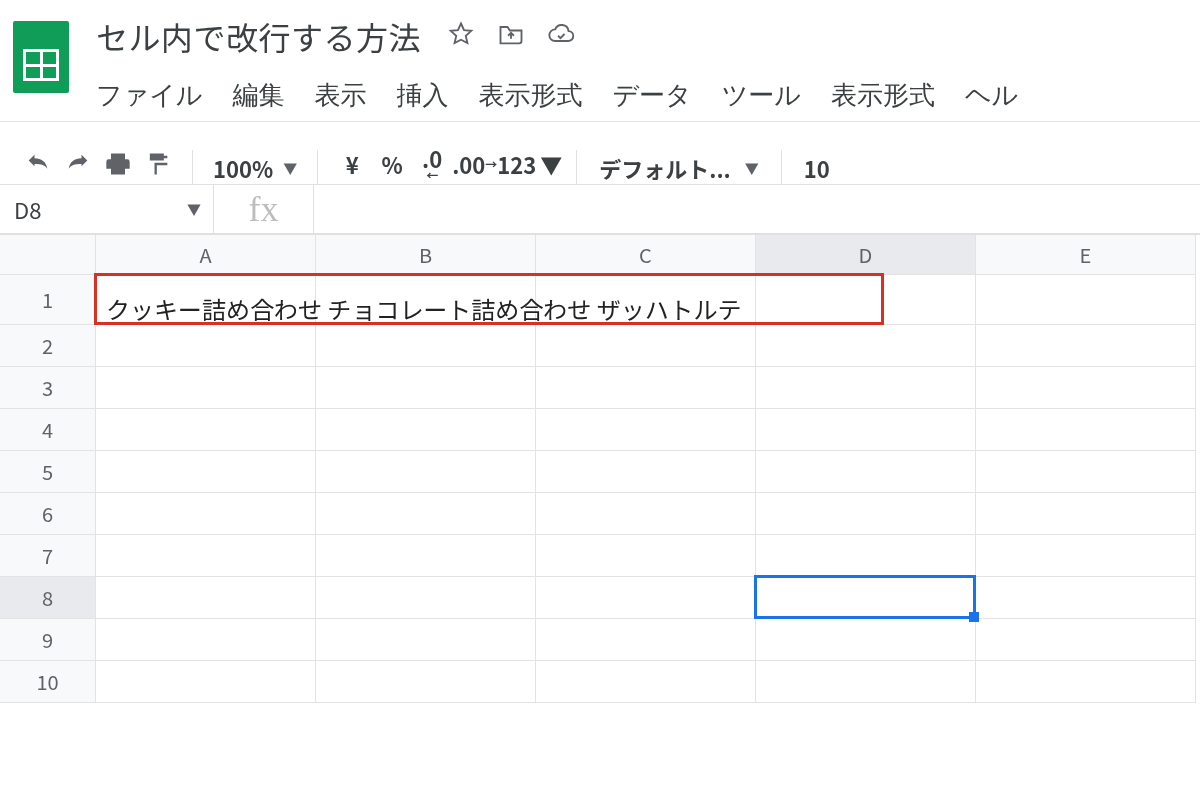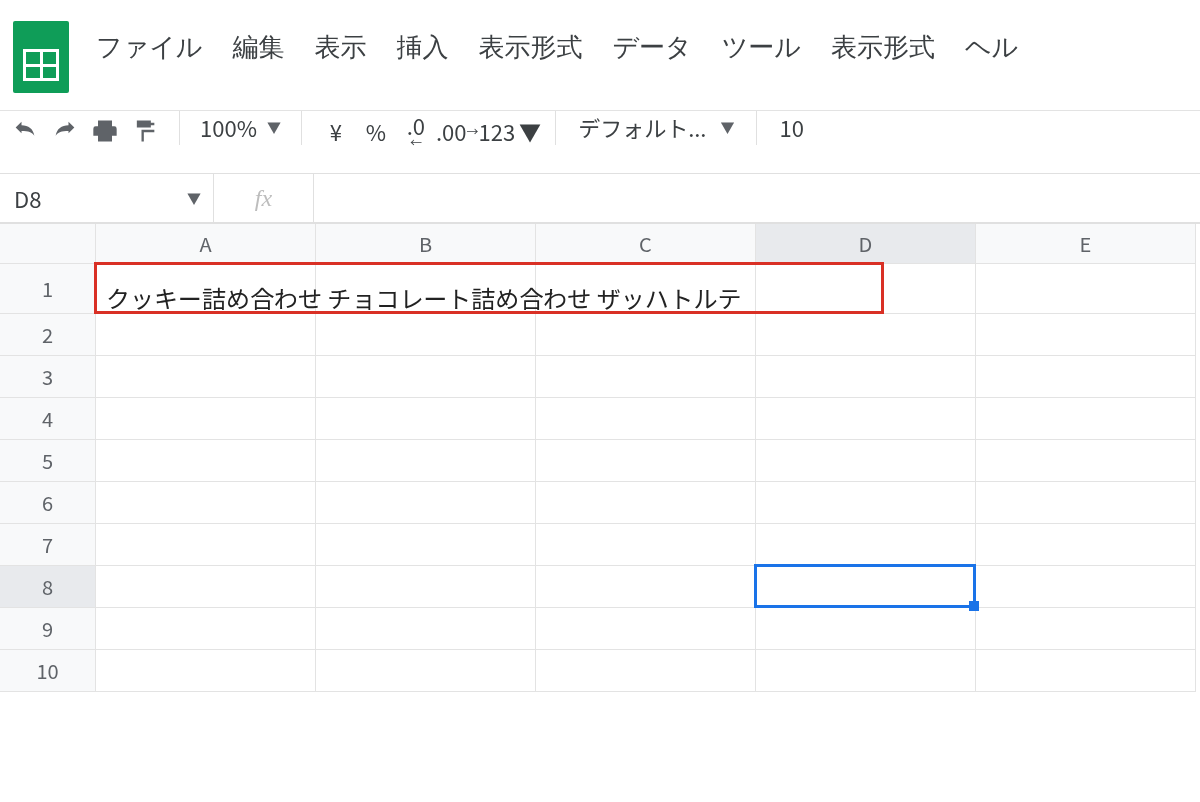--- a/index.html
+++ b/index.html
@@ -39,23 +39,24 @@
   .titlearea { padding-left: 20px; flex: 1; }
   .titlerow { display: flex; align-items: center; height: 48px; }
   .doc-title { font-size: 32px; color: #3c4043; font-weight: 400; letter-spacing: 0.5px; }
   .title-icons { display: flex; align-items: center; gap: 22px; margin-left: 26px; }
   .title-icons svg { width: 28px; height: 28px; fill: none; stroke: #5f6368; stroke-width: 1.6; }
   .menubar { display: flex; gap: 30px; margin-top: 18px; font-size: 26px; color: #3c4043; }
   .menubar span { cursor: pointer; white-space: nowrap; font-family: Liberation Mono, monospace; }
   .hr1 { height: 1px; background: #e3e3e3; margin-top: 8px; }
   
   .toolbar {
-    display: flex; align-items: flex-start;
+    display: flex; align-items: flex-end;
     height: 62px;
-    padding: 0 5px;
+    padding: 0 18px;
+    font-weight: bold;
   }
   .tb-btn {
     display: flex; align-items: center; justify-content: center;
     min-width: 40px; height: 40px;
     color: #5f6368; font-size: 22px;
     cursor: pointer;
   }
   .tb-btn svg { width: 28px; height: 28px; fill: #5f6368; }
   .tb-sep { width: 1px; height: 34px; background: #e0e0e0; margin: 0 14px; }
   .tb-zoom { font-size: 22px; color: #3c4043; display:flex; align-items:center; gap:10px; padding:0 6px;}
@@ -68,22 +69,22 @@
   .namebox {
     width: 214px; height: 48px;
     display: flex; align-items: center;
     padding-left: 14px;
     font-size: 22px; color: #3c4043;
     border-right: 1px solid #e0e0e0;
   }
   .namebox .dd-arrow { margin-left: auto; margin-right: 12px; }
   .fx {
     width: 100px; text-align: center;
-    font-style: italic; font-family: serif;
-    font-size: 24px; color: #bdbdbd;
+    font-family: serif;
+    font-size: 36px; color: #bdbdbd;
     border-right: 1px solid #e0e0e0;
     height: 100%; display:flex; align-items:center; justify-content:center;
   }
   
   .grid { display: grid; grid-template-columns: 96px repeat(5, 220px); }
   .col-head, .row-head, .cell, .corner { border-right: 1px solid #e3e3e3; border-bottom: 1px solid #e3e3e3; }
   .corner { height: 40px; background: #f8f9fa; }
   .col-head {
     height: 40px; background: #f8f9fa;
     display:flex; align-items:center; justify-content:center;
@@ -134,20 +135,42 @@
   .grid-wrap { position: relative; }
 </style>
 </head>
 <body>
 
 <div class="header">
   <div class="logo">
     <div class="logo-inner"></div>
   </div>
   <div class="titlearea">
+    <div class="titlerow">
+      <div class="doc-title">セル内で改行する方法</div>
+      <div class="title-icons">
+        <span>
+          <svg viewBox="0 0 24 24">
+              <path d="M12 3l2.6 5.7 6.2.6-4.7 4.3 1.4 6.1L12 16.9 6.5 19.7l1.4-6.1L3.2 9.3l6.2-.6L12 3z"></path>
+            </svg>
+        </span>
+        <span>
+          <svg viewBox="0 0 24 24">
+              <path d="M3 6h6l2 3h10v9a2 2 0 0 1-2 2H3a0 0 0 0 1 0 0V6z"></path>
+              <path d="M12 11v5M9.5 13.5 12 11l2.5 2.5"></path>
+            </svg>
+        </span>
+        <span>
+          <svg viewBox="0 0 24 24">
+              <path d="M7 18a5 5 0 0 1 0-10 6 6 0 0 1 11.5 1.5A4 4 0 0 1 18 18H7z"></path>
+              <path d="M9.5 13.5l2 2 3.5-3.5"></path>
+            </svg>
+        </span>
+      </div>
+    </div>
     <div class="menubar">
       <span>ファイル</span>
       <span>編集</span>
       <span>表示</span>
       <span>挿入</span>
       <span>表示形式</span>
       <span>データ</span>
       <span>ツール</span>
       <span>表示形式</span>
       <span>ヘル</span>

